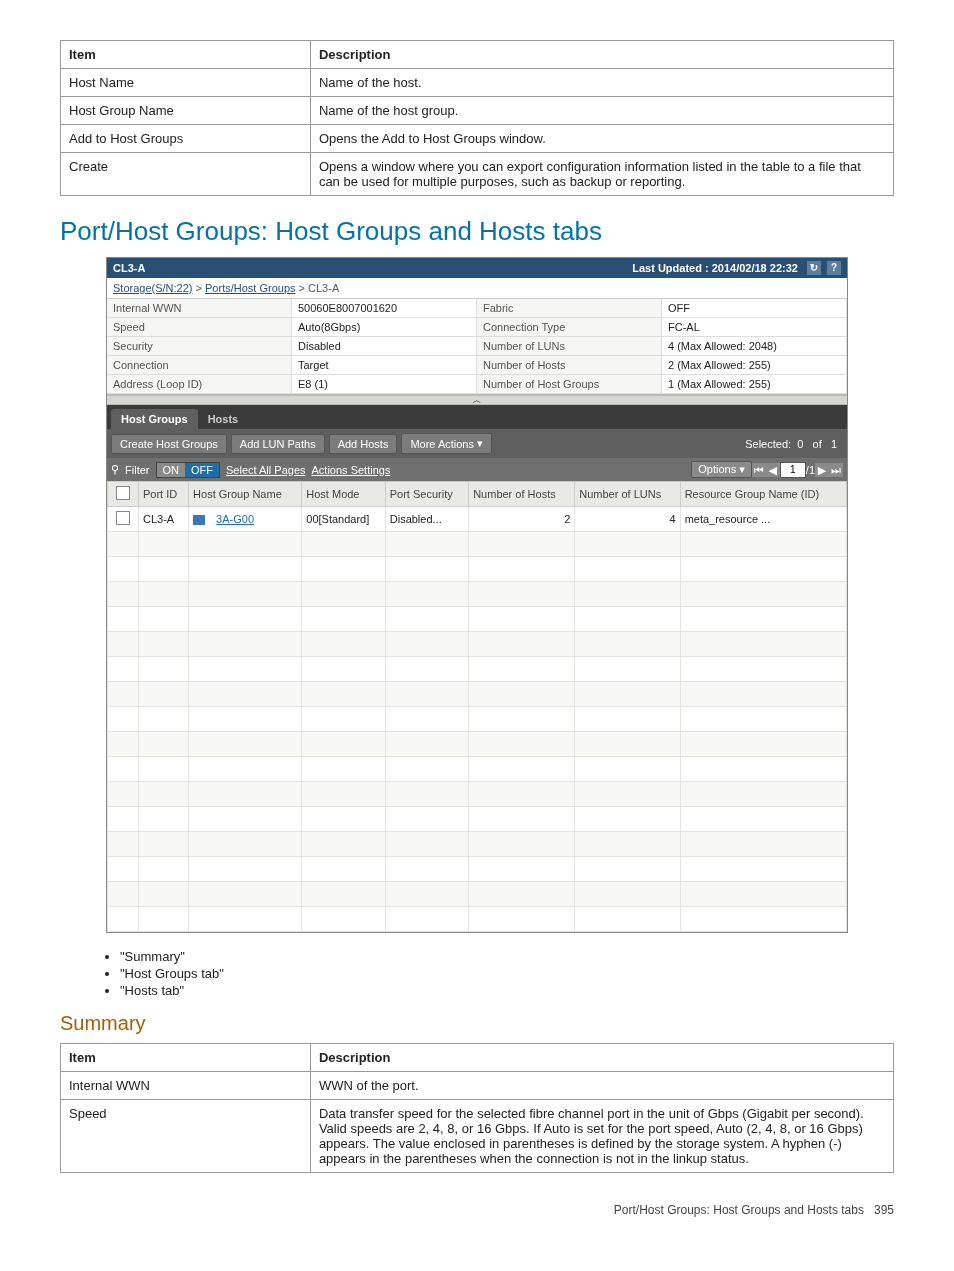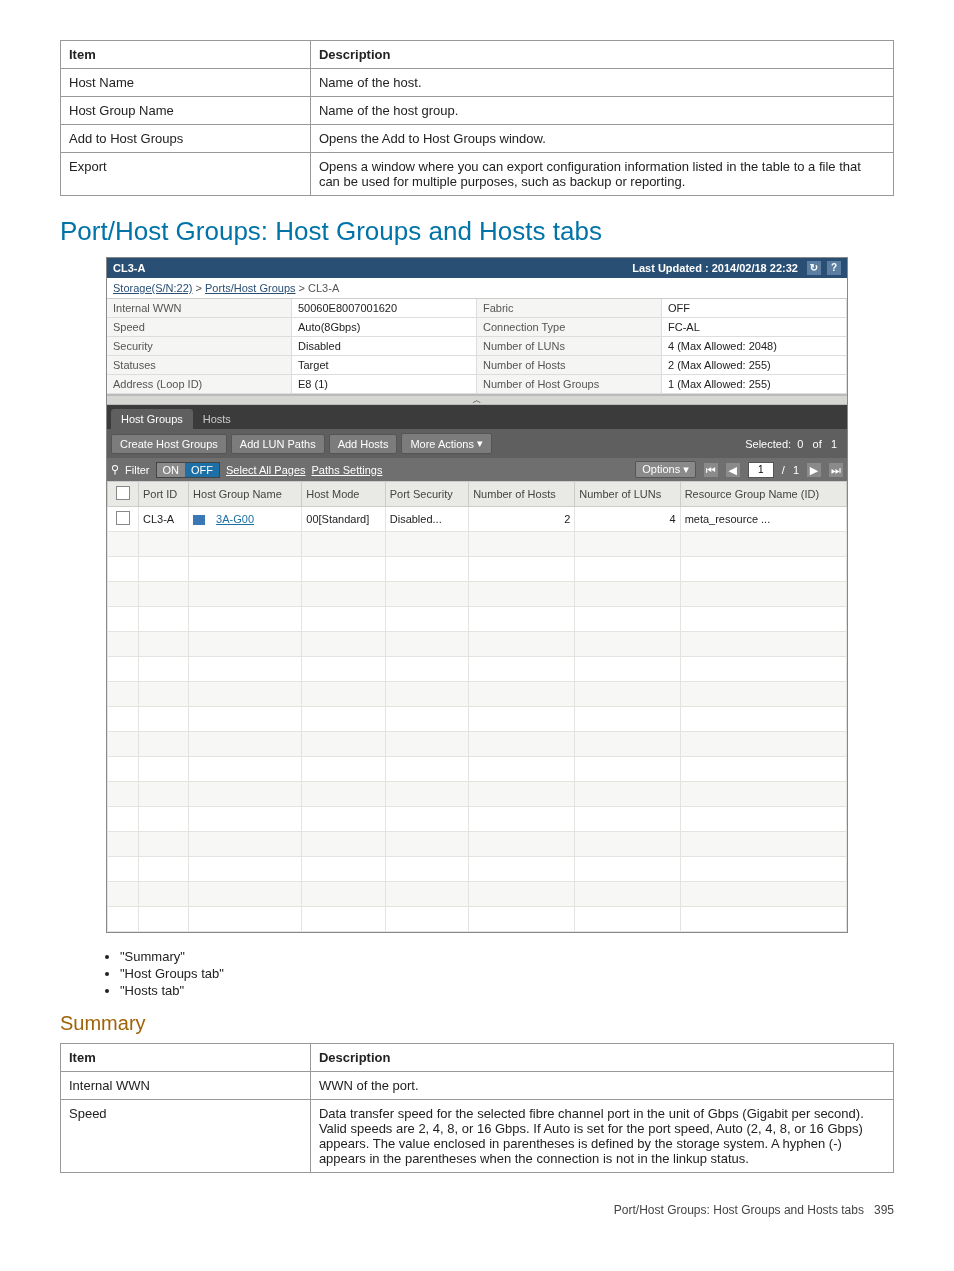--- a/index.html
+++ b/index.html
@@ -112,21 +112,21 @@
   .tabs {
     background: #3b3b3b;
     display: flex;
     align-items: flex-end;
     padding-top: 4px;
     padding-left: 4px;
   }
   .tab {
     padding: 4px 10px;
     color: #ccc;
-    font-weight: normal;
+    font-weight: bold;
     cursor: pointer;
   }
   .tab.active {
     background: #5f5f5f;
     color: #fff;
     border-top-left-radius: 3px;
     border-top-right-radius: 3px;
   }
   .toolbar {
     background: #5f5f5f;
@@ -173,21 +173,21 @@
     background: #1d6fa5;
   }
   .filterbar .linkish {
     text-decoration: underline;
     cursor: pointer;
   }
   .filterbar .right {
     margin-left: auto;
     display: flex;
     align-items: center;
-    gap: 8px;
+    gap: 0;
   }
   .filterbar .right .pgbtn {
     display: inline-block;
     width: 14px;
     height: 14px;
     background: #8a8a8a;
     text-align: center;
     line-height: 14px;
   }
   .filterbar .right input {
@@ -273,21 +273,21 @@
       </tr>
     <tr>
         <td>Host Group Name</td>
         <td>Name of the host group.</td>
       </tr>
     <tr>
         <td>Add to Host Groups</td>
         <td>Opens the Add to Host Groups window.</td>
       </tr>
     <tr>
-        <td>Export</td>
+        <td>Create</td>
         <td>Opens a window where you can export configuration information listed in the table to a file that can be used for multiple purposes, such as backup or reporting.</td>
       </tr>
   </tbody>
 </table>
 
 <h1>Port/Host Groups: Host Groups and Hosts tabs</h1>
 
 <div class="app-window">
   <div class="app-titlebar">
     <span>CL3-A</span>
@@ -314,21 +314,21 @@
     <div class="lbl">Speed</div>
     <div class="val">Auto(8Gbps)</div>
     <div class="lbl">Connection Type</div>
     <div class="val">FC-AL</div>
 
     <div class="lbl">Security</div>
     <div class="val">Disabled</div>
     <div class="lbl">Number of LUNs</div>
     <div class="val">4 (Max Allowed: 2048)</div>
 
-    <div class="lbl">Statuses</div>
+    <div class="lbl">Connection</div>
     <div class="val">Target</div>
     <div class="lbl">Number of Hosts</div>
     <div class="val">2 (Max Allowed: 255)</div>
 
     <div class="lbl">Address (Loop ID)</div>
     <div class="val">E8 (1)</div>
     <div class="lbl">Number of Host Groups</div>
     <div class="val">1 (Max Allowed: 255)</div>
   </div>
 
@@ -357,21 +357,21 @@
   </div>
 
   <div class="filterbar">
     <span>⚲</span>
     <span>Filter</span>
     <span class="toggle">
       <span>ON</span>
       <span class="active">OFF</span>
     </span>
     <span class="linkish">Select All Pages</span>
-    <span class="linkish">Paths Settings</span>
+    <span class="linkish">Actions Settings</span>
     <span class="right">
       <span class="optbtn">
         <span>Options</span>&nbsp;▾
       </span>
       <span class="pgbtn">⏮</span>
       <span class="pgbtn">◀</span>
       <input value="1" style="">
       <span>/</span>
       <span>1</span>
       <span class="pgbtn">▶</span>

